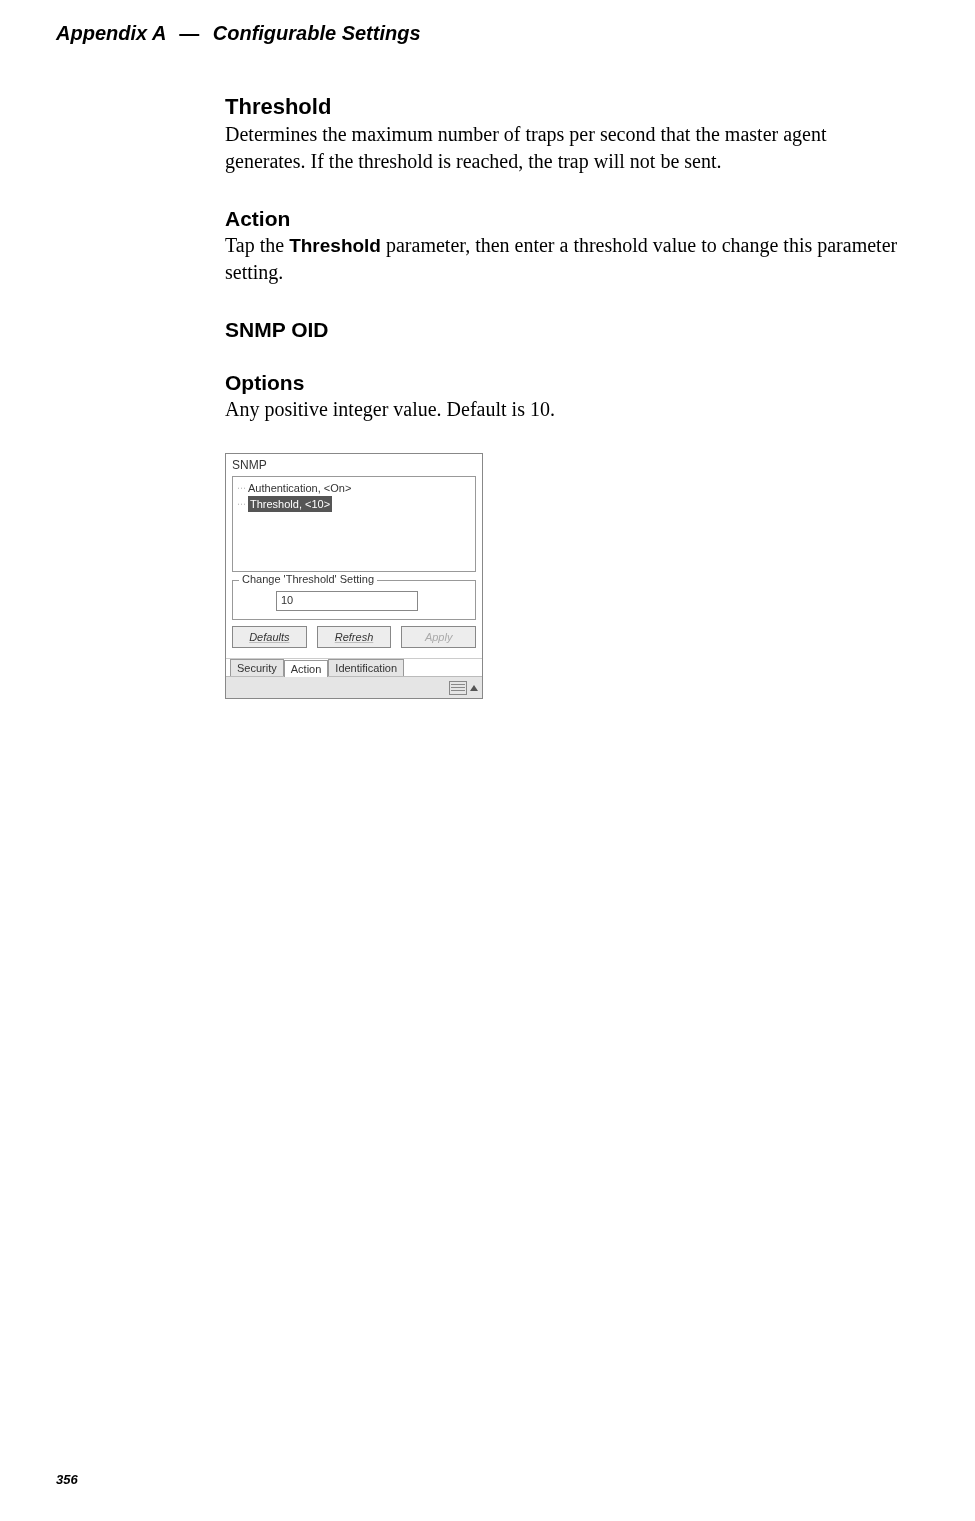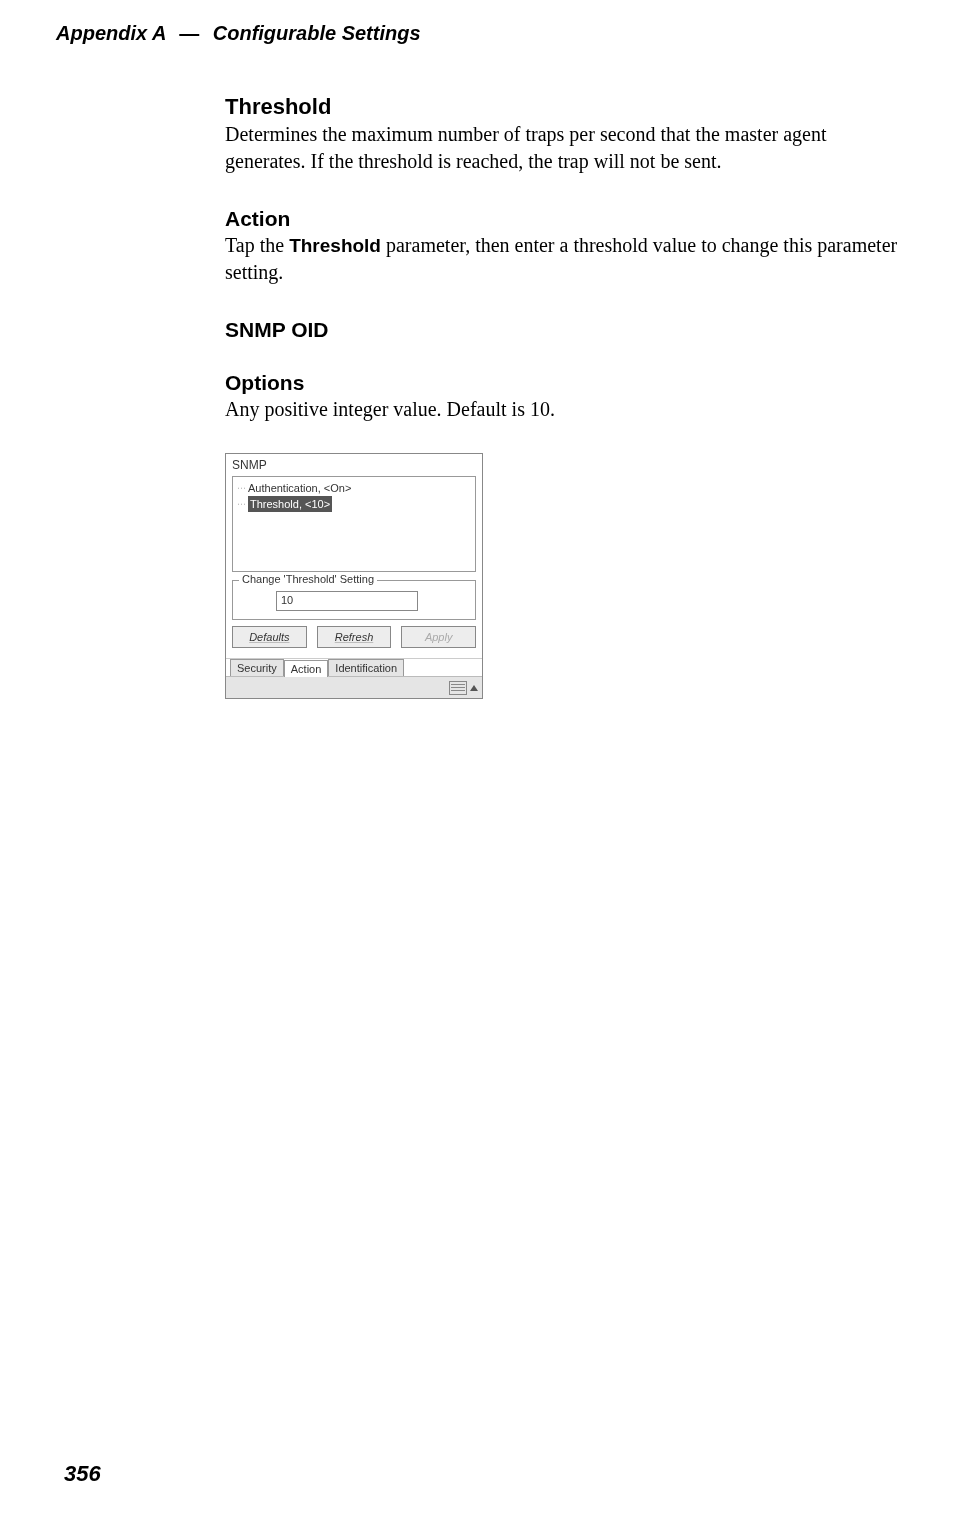--- a/index.html
+++ b/index.html
@@ -217,28 +217,28 @@
     .arrow-up {
       width: 0; height: 0;
       border-left: 4px solid transparent;
       border-right: 4px solid transparent;
       border-bottom: 6px solid #555;
       margin-left: 2px;
     }
     .footer {
       position: absolute;
       bottom: 34px;
-      left: 64px;
+      left: 56px;
       right: 56px;
       display: flex;
       justify-content: space-between;
       font-family: Arial, Helvetica, sans-serif;
       font-weight: bold;
       font-style: italic;
-      font-size: 22px;
+      font-size: 13px;
     }
   </style>
 </head>
 <body>
 
 <div class="header">
   <span class="header-appendix">Appendix A</span>
   <span class="header-sep">—</span>
   <span>Configurable Settings</span>
 </div>

